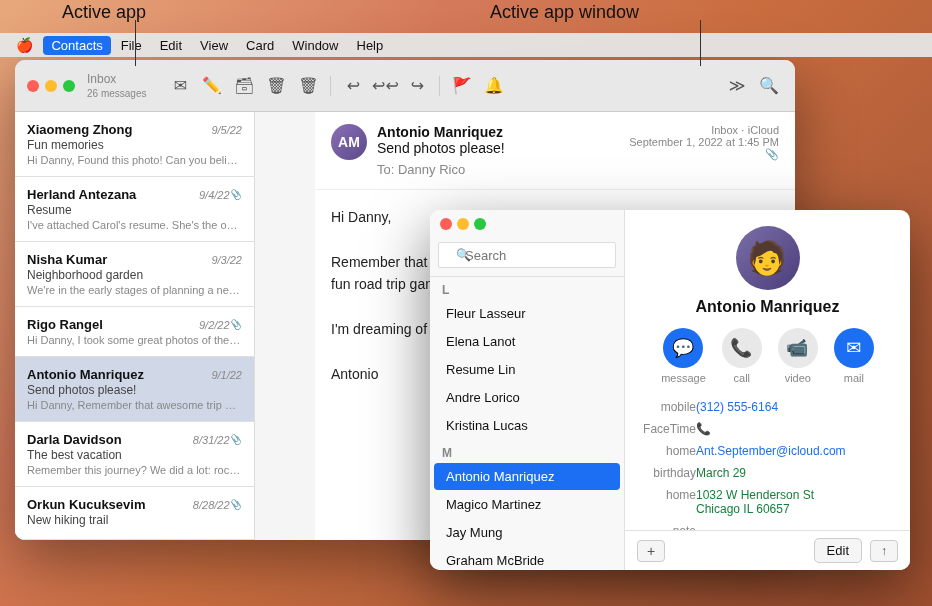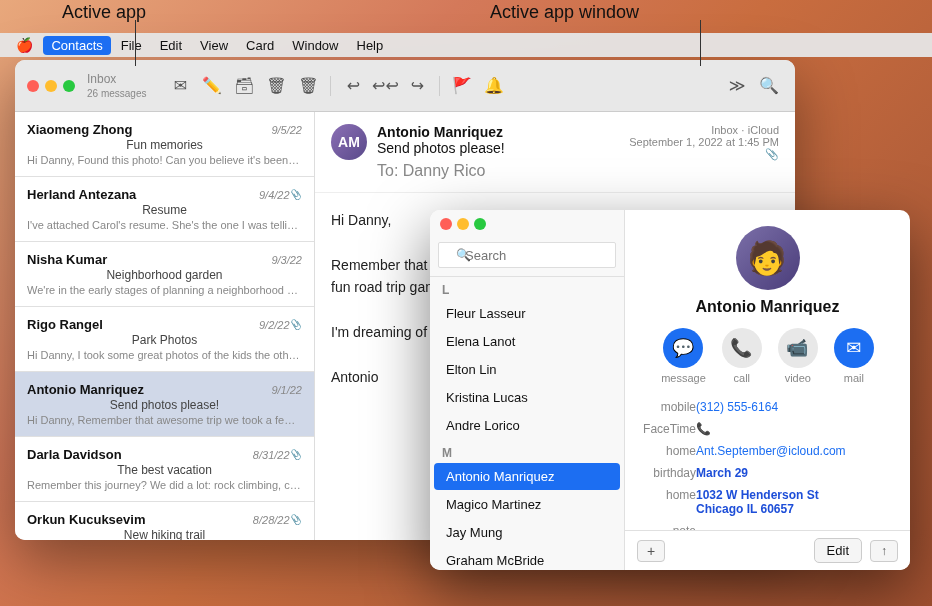--- a/index.html
+++ b/index.html
@@ -111,21 +111,21 @@
       background: #ccc;
       margin: 0 4px;
     }
     .mail-toolbar-spacer { flex: 1; }
 
     
     .mail-sidebar {
       position: absolute;
       top: 52px;
       left: 0;
-      width: 300px;
+      width: 240px;
       bottom: 0;
       background: #f5f5f5;
       border-right: 1px solid #ddd;
       overflow-y: auto;
     }
     .mail-message {
       padding: 10px 12px;
       border-bottom: 1px solid #e0e0e0;
       cursor: pointer;
       background: white;
@@ -143,21 +143,20 @@
     }
     .mail-message-date {
       font-size: 11px;
       color: #888;
       font-style: italic;
     }
     .mail-message-subject {
       font-size: 12px;
       color: #444;
       margin-top: 1px;
-      text-align: center;
     }
     .mail-message-preview {
       font-size: 11px;
       color: #888;
       margin-top: 2px;
       white-space: nowrap;
       overflow: hidden;
       text-overflow: ellipsis;
     }
     .mail-message-attachment {
@@ -198,21 +197,21 @@
       background: linear-gradient(135deg, #8b6fb5, #5a4a8a);
       display: flex;
       align-items: center;
       justify-content: center;
       color: white;
       font-size: 14px;
       font-weight: 600;
       flex-shrink: 0;
     }
     .mail-detail-to {
-      font-size: 16px;
+      font-size: 13px;
       color: #888;
       margin-top: 2px;
     }
     .mail-detail-body {
       padding: 16px;
       font-size: 14px;
       color: #222;
       line-height: 1.6;
     }
 
@@ -354,21 +353,21 @@
     .contact-field-label {
       color: #888;
       min-width: 55px;
       text-align: right;
       flex-shrink: 0;
     }
     .contact-field-value {
       color: #1c6ef2;
       flex: 1;
     }
-    .contact-field-value.dark { color: #1d4ed8; font-weight: bold; }
+    .contact-field-value.dark { color: #15803d; }
 
     .contacts-footer {
       position: absolute;
       bottom: 0;
       left: 195px;
       right: 0;
       height: 40px;
       border-top: 1px solid #e0e0e0;
       display: flex;
       align-items: center;
@@ -491,21 +490,20 @@
         <span class="mail-message-date">9/3/22</span>
       </div>
       <div class="mail-message-subject">Neighborhood garden</div>
       <div class="mail-message-preview">We're in the early stages of planning a neighborhood garden. Each family would be in charge of a plot. Bring yo...</div>
     </div>
     <div class="mail-message">
       <div class="mail-message-header">
         <span class="mail-message-from">Rigo Rangel</span>
         <span class="mail-message-date">9/2/22 <span class="mail-message-attachment">📎</span></span>
       </div>
-      <div class="mail-message-subject">Park Photos</div>
       <div class="mail-message-preview">Hi Danny, I took some great photos of the kids the other day. Check out that smile!</div>
     </div>
     <div class="mail-message selected">
       <div class="mail-message-header">
         <span class="mail-message-from">Antonio Manriquez</span>
         <span class="mail-message-date">9/1/22</span>
       </div>
       <div class="mail-message-subject">Send photos please!</div>
       <div class="mail-message-preview">Hi Danny, Remember that awesome trip we took a few years ago? I found this picture, and thought about all your fun r...</div>
     </div>
@@ -568,23 +566,23 @@
       <div class="search-icon-wrap">
         <span class="search-icon-inner">🔍</span>
         <input class="contacts-search-input" type="text" placeholder="Search" style="">
       </div>
     </div>
     <div class="contacts-list-body">
 
       <div class="contacts-section-label">L</div>
       <div class="contact-item">Fleur Lasseur</div>
       <div class="contact-item">Elena Lanot</div>
-      <div class="contact-item">Elton Lin</div>
+      <div class="contact-item">Resume Lin</div>
+      <div class="contact-item">Andre Lorico</div>
       <div class="contact-item">Kristina Lucas</div>
-      <div class="contact-item">Andre Lorico</div>
 
       <div class="contacts-section-label">M</div>
       <div class="contact-item selected">Antonio Manriquez</div>
       <div class="contact-item">Magico Martinez</div>
       <div class="contact-item">Jay Mung</div>
       <div class="contact-item">Graham McBride</div>
     </div>
   </div>
 
   <div class="contact-detail" style="padding-bottom:48px;">

